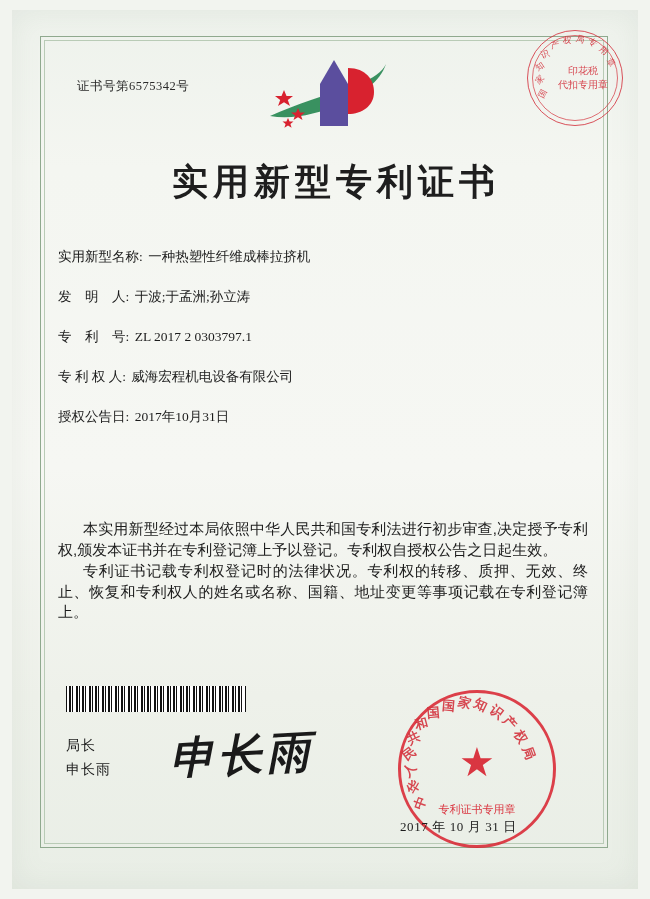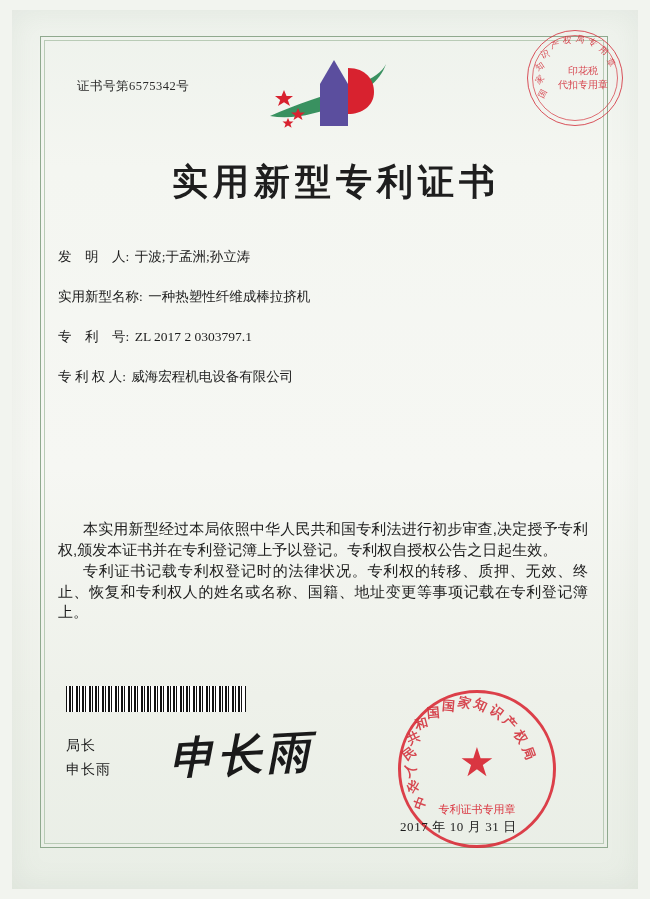--- a/index.html
+++ b/index.html
@@ -314,34 +314,38 @@
       <span class="arc-char" style="left:79px;top:27px;transform:rotate(56deg);">章</span>
     </div>
     <div class="txt-c">印花税</div>
     <div class="txt-c" style="top:48px;">代扣专用章</div>
   </div>
 
   <div class="main-title">实用新型专利证书</div>
 
   <div class="fields">
     <div class="field">
+      <span class="lbl">实用新型名称:</span>
+      <span class="val">一种热塑性纤维成棒拉挤机</span>
+    </div>
+    <div class="field">
       <span class="lbl">发　明　人:</span>
       <span class="val">于波;于孟洲;孙立涛</span>
     </div>
     <div class="field">
-      <span class="lbl">实用新型名称:</span>
-      <span class="val">一种热塑性纤维成棒拉挤机</span>
-    </div>
-    <div class="field">
       <span class="lbl">专　利　号:</span>
       <span class="val">ZL 2017 2 0303797.1</span>
     </div>
     <div class="field">
       <span class="lbl">专 利 权 人:</span>
       <span class="val">威海宏程机电设备有限公司</span>
+    </div>
+    <div class="field">
+      <span class="lbl">授权公告日:</span>
+      <span class="val">2017年10月31日</span>
     </div>
   </div>
 
   <div class="paras">
     <div class="para">本实用新型经过本局依照中华人民共和国专利法进行初步审查,决定授予专利权,颁发本证书并在专利登记簿上予以登记。专利权自授权公告之日起生效。</div>
     <div class="para">专利证书记载专利权登记时的法律状况。专利权的转移、质押、无效、终止、恢复和专利权人的姓名或名称、国籍、地址变更等事项记载在专利登记簿上。</div>
   </div>
 
   <div class="barcode"></div>
 

